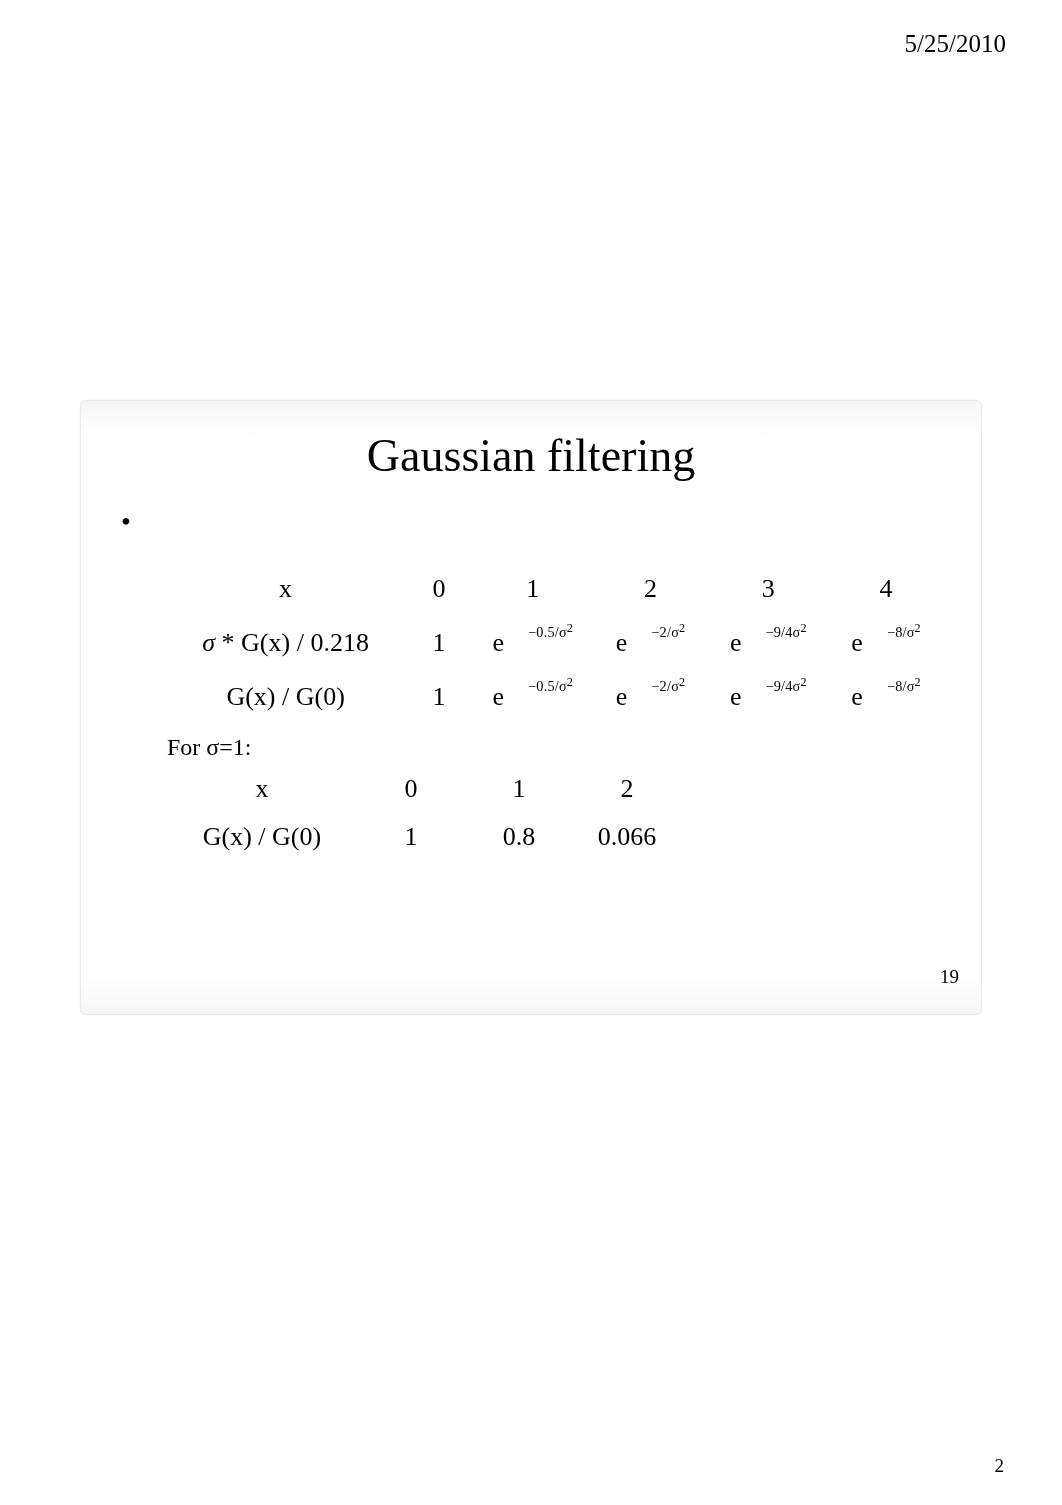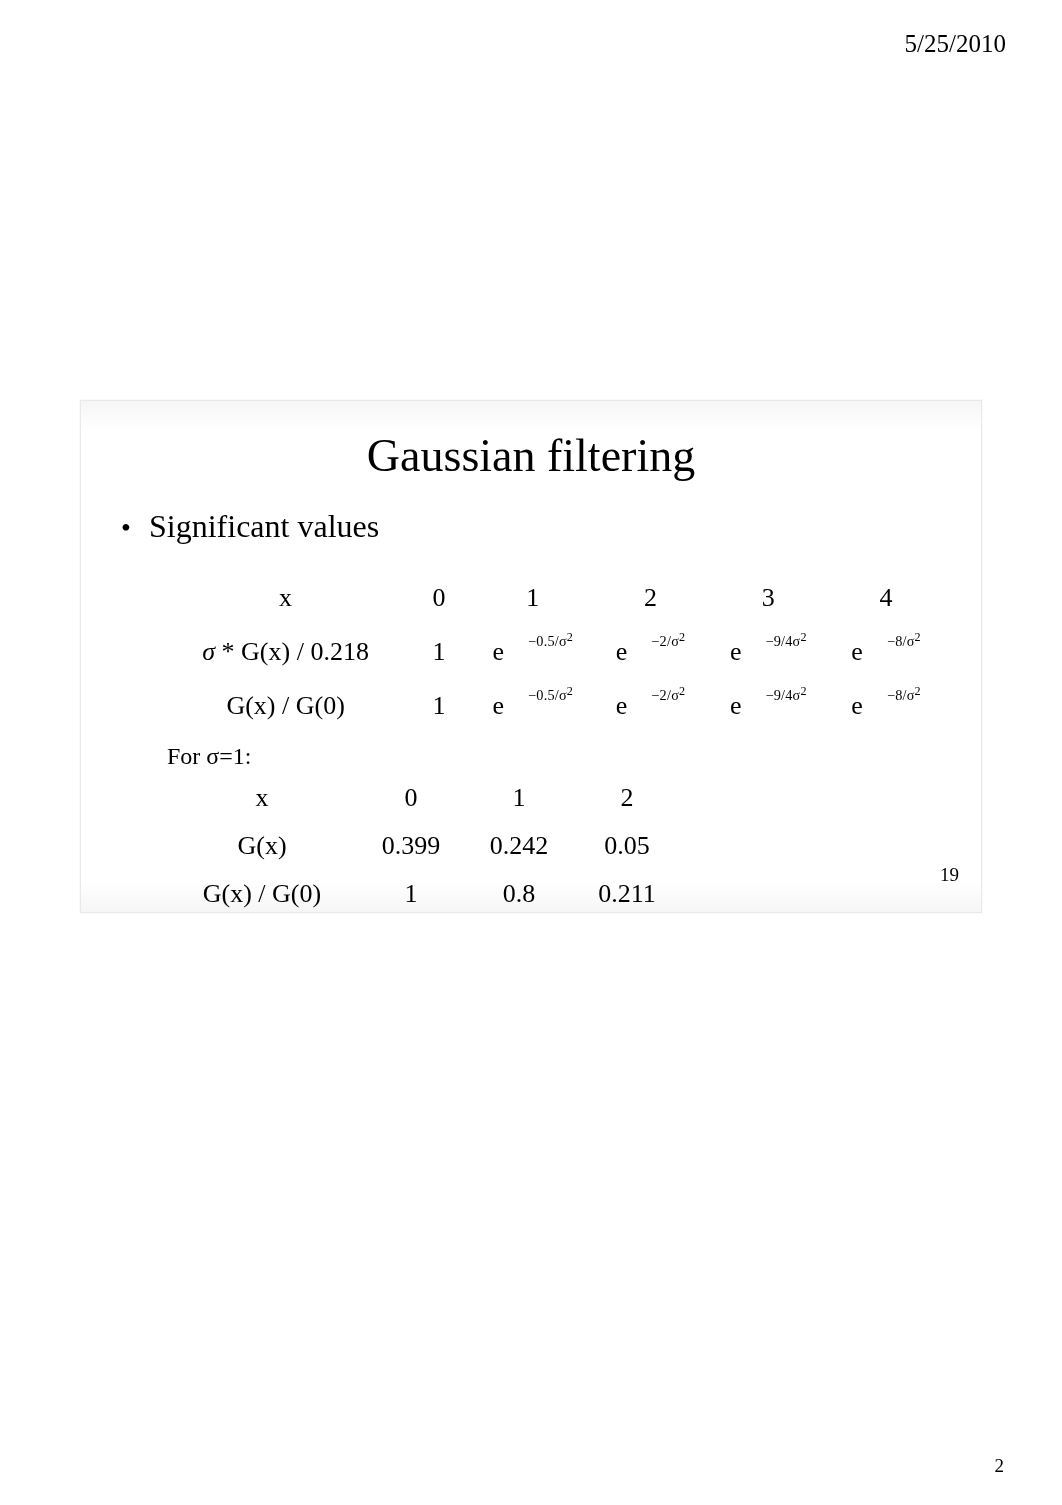--- a/index.html
+++ b/index.html
@@ -23,23 +23,23 @@
     position: absolute;
     bottom: 28px;
     right: 58px;
     font-size: 19px;
   }
   .slide-wrap {
     position: absolute;
     left: 80px;
     top: 400px;
     width: 902px;
-    height: 513px;
+    height: 615px;
     border: 1px solid #e9e9e9;
-    border-radius: 0;
+    border-radius: 6px;
     background: linear-gradient(to bottom, #f6f6f6 0%, #ffffff 6%, #ffffff 94%, #f6f6f6 100%);
     box-shadow: 0 0 0 1px rgba(0,0,0,0.02);
     padding: 18px 36px 20px 36px;
   }
   .slide-title {
     text-align: center;
     font-size: 46px;
     font-weight: 400;
     margin: 10px 0 26px 0;
   }
@@ -106,21 +106,20 @@
 </head>
 <body>
 
 <div class="date">5/25/2010</div>
 
 <div class="slide-wrap">
   <div class="slide-title">Gaussian filtering</div>
 
   <div class="bullet-row">
     <span class="bullet-dot">•</span>
-    <span>Significant values</span>
   </div>
 
   <div class="inner">
 
     <table class="data t1">
       <tbody>
           <tr>
         <td class="col-lbl math">x</td>
         <td class="col-v0">0</td>
         <td class="col-v">1</td>
@@ -171,30 +170,24 @@
 
     <table class="data t2">
       <tbody>
           <tr>
         <td class="col-lbl math">x</td>
         <td class="col-v">0</td>
         <td class="col-v">1</td>
         <td class="col-v">2</td>
       </tr>
       <tr>
-        <td class="col-lbl math">G(x)</td>
-        <td class="col-v">0.399</td>
-        <td class="col-v">0.242</td>
-        <td class="col-v">0.05</td>
-      </tr>
-      <tr>
         <td class="col-lbl math">G(x) / G(0)</td>
         <td class="col-v">1</td>
         <td class="col-v">0.8</td>
-        <td class="col-v">0.211</td>
+        <td class="col-v">0.066</td>
       </tr>
     </tbody>
       </table>
   </div>
 
   <div class="slide-num">19</div>
 </div>
 
 <div class="page-num">2</div>
 

